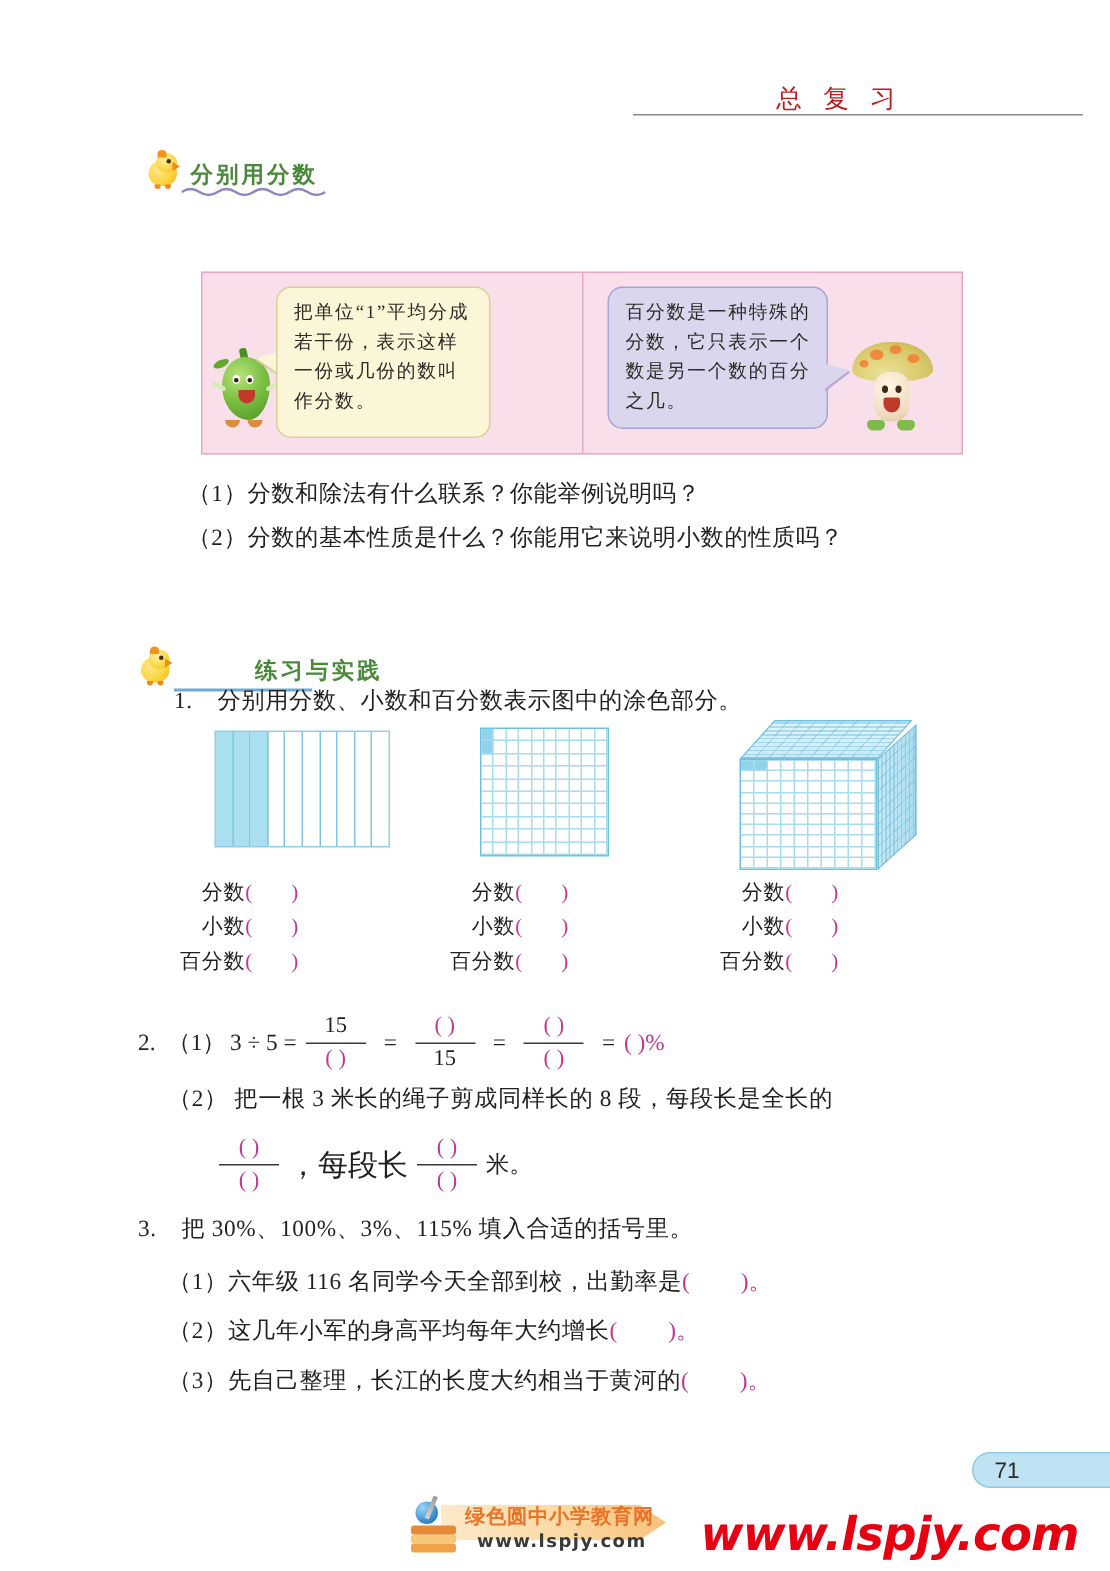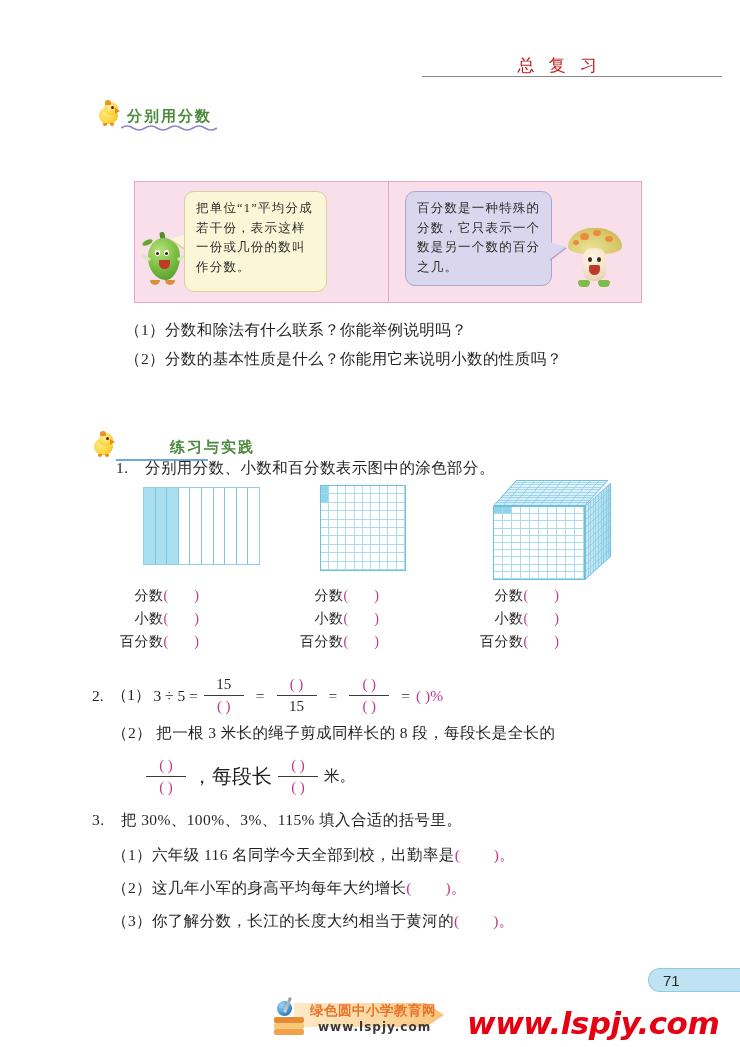--- a/index.html
+++ b/index.html
@@ -874,21 +874,21 @@
     <span>把 30%、100%、3%、115% 填入合适的括号里。</span>
   </div>
 
   <div class="qline" style="left:112px; top:843px;">
     <span>（1）</span><span class="paren-host">六年级 116 名同学今天全部到校，出勤率是</span><span class="paren">(</span><span class="gapM"></span><span class="paren">)。</span>
   </div>
   <div class="qline" style="left:112px; top:876px;">
     <span>（2）</span><span>这几年小军的身高平均每年大约增长</span><span class="paren">(</span><span class="gapM"></span><span class="paren">)。</span>
   </div>
   <div class="qline" style="left:112px; top:909px;">
-    <span>（3）</span><span>你了解分数，长江的长度大约相当于黄河的</span><span class="paren">(</span><span class="gapM"></span><span class="paren">)。</span>
+    <span>（3）</span><span>先自己整理，长江的长度大约相当于黄河的</span><span class="paren">(</span><span class="gapM"></span><span class="paren">)。</span>
   </div>
 
   <div class="pagetab">
     <div class="pagenum">71</div>
   </div>
 
   <div class="logo">
     <div class="arrowbg"></div>
     <div class="books">
       <div class="bk b1"></div>

